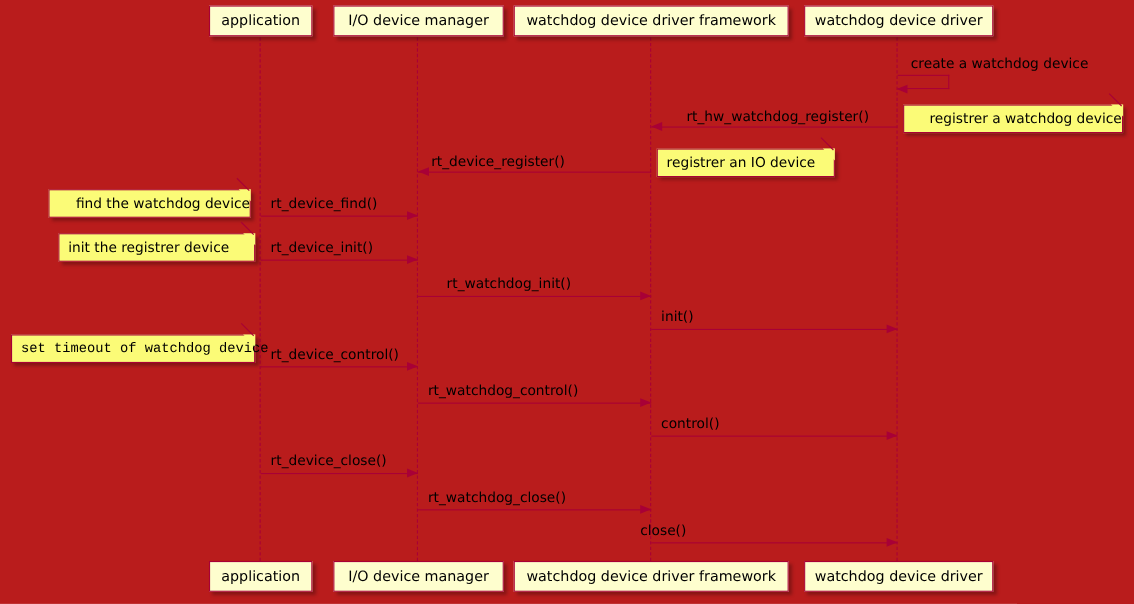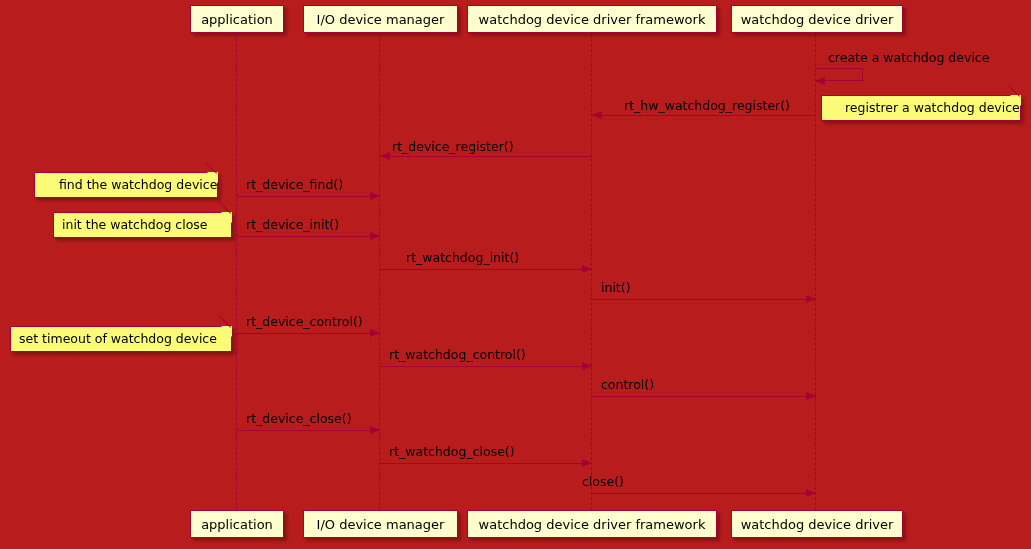--- a/index.html
+++ b/index.html
@@ -184,28 +184,33 @@
     <div class="arrowhead right" style="top: 459px; left: 582px;"></div>
     <div class="msg-label" style="left: 389px; top: 446px;">rt_watchdog_close()</div>
     <div class="msg" style="left: 592px; top: 493px; width: 224px;"></div>
     <div class="arrowhead right" style="top: 489px; left: 806px;"></div>
     <div class="msg-label" style="left: 582px; top: 476px;">close()</div>
     <div class="note" style="left: 821px; top: 95px; width: 200px; height: 26px; padding-left: 23px;">
       <span>registrer a watchdog device</span>
       <div class="fold"></div>
       <div class="fold-line"></div>
     </div>
-    <div class="note" style="left: 34px; top: 172px; width: 184px; height: 26px; padding-left: 24px;">
+    <div class="note" style="left: 597px; top: 135px; width: 162px; height: 26px;">
+      <span>registrer an IO device</span>
+      <div class="fold"></div>
+      <div class="fold-line"></div>
+    </div>
+    <div class="note" style="left: 44px; top: 172px; width: 184px; height: 26px; padding-left: 24px;">
       <span>find the watchdog device</span>
       <div class="fold"></div>
       <div class="fold-line"></div>
     </div>
     <div class="note" style="left: 53px; top: 212px; width: 179px; height: 26px;">
-      <span>init the watchdog close</span>
-      <div class="fold"></div>
-      <div class="fold-line"></div>
-    </div>
-    <div class="note" style="left: 10px; top: 326px; width: 222px; height: 26px;">
+      <span>init the registrer device</span>
+      <div class="fold"></div>
+      <div class="fold-line"></div>
+    </div>
+    <div class="note" style="left: 10px; top: 304px; width: 222px; height: 26px; font-family: Liberation Mono, monospace;">
       <span>set timeout of watchdog device</span>
       <div class="fold"></div>
       <div class="fold-line"></div>
     </div>
   </div>
 
 </body></html>

